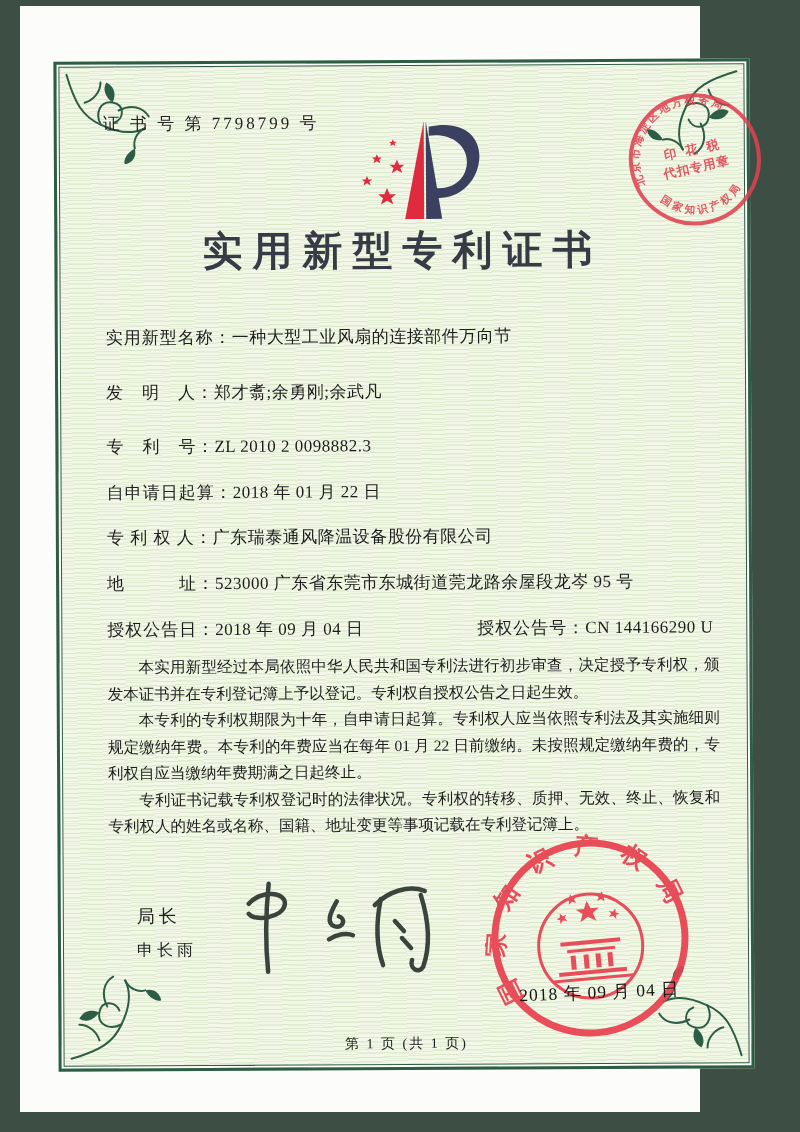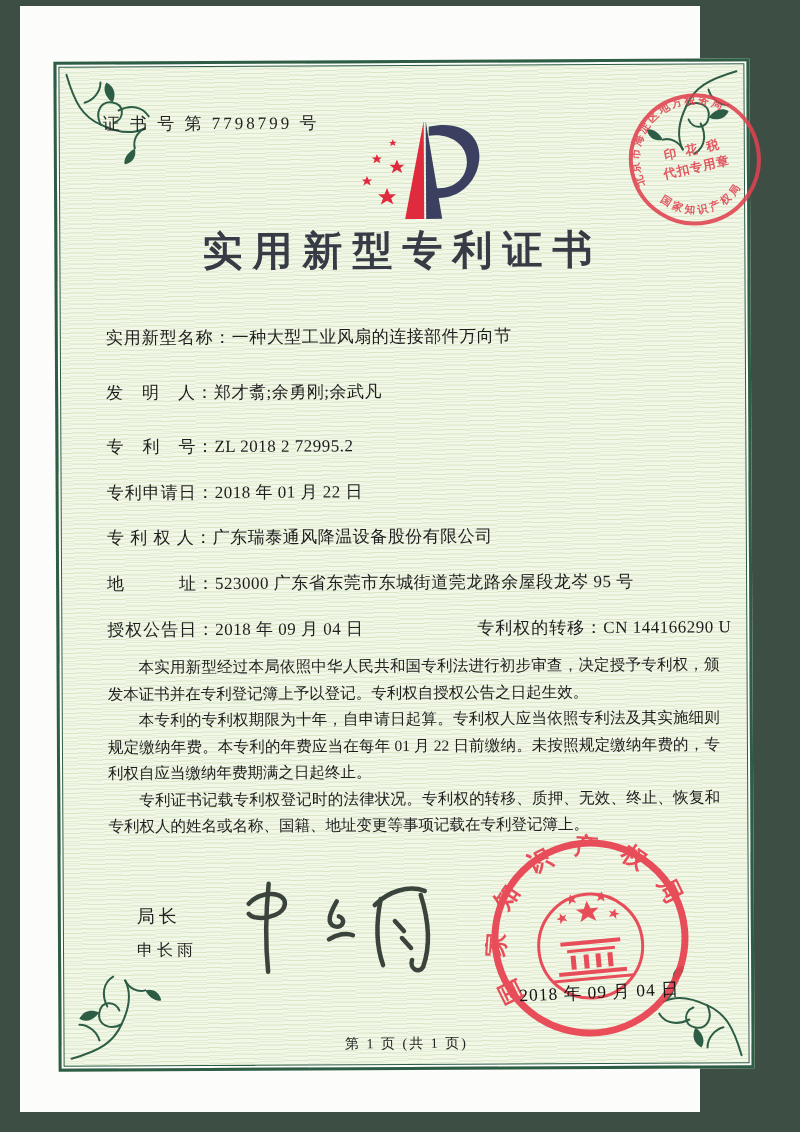--- a/index.html
+++ b/index.html
@@ -121,26 +121,26 @@
           <textPath href="#taxBotArc" startOffset="6">国家知识产权局</textPath>
         </text>
         <text x="0" y="-6" text-anchor="middle" font-size="12.5" font-weight="bold" fill="#e04250" letter-spacing="3">印 花 税</text>
         <text x="0" y="12" text-anchor="middle" font-size="12.5" font-weight="bold" fill="#e04250" letter-spacing="1">代扣专用章</text>
       </g>
     </svg>
 
     <div class="rows">
       <div class="field-row" style="top:0px"><span class="lbl">实用新型名称：</span><span>一种大型工业风扇的连接部件万向节</span></div>
       <div class="field-row" style="top:55px"><span class="lbl">发　明　人：</span><span>郑才翥;余勇刚;余武凡</span></div>
-      <div class="field-row" style="top:109px"><span class="lbl">专　利　号：</span><span>ZL 2018 2 72995.2</span></div>
-      <div class="field-row" style="top:155px"><span class="lbl">专利申请日：</span><span>2018 年 01 月 22 日</span></div>
+      <div class="field-row" style="top:109px"><span class="lbl">专　利　号：</span><span>ZL 2010 2 0098882.3</span></div>
+      <div class="field-row" style="top:155px"><span class="lbl">自申请日起算：</span><span>2018 年 01 月 22 日</span></div>
       <div class="field-row" style="top:200px"><span class="lbl">专 利 权 人：</span><span>广东瑞泰通风降温设备股份有限公司</span></div>
       <div class="field-row" style="top:246px"><span class="lbl">地　　　址：</span><span>523000 广东省东莞市东城街道莞龙路余屋段龙岑 95 号</span></div>
       <div class="field-row" style="top:292px"><span class="lbl">授权公告日：</span><span>2018 年 09 月 04 日</span></div>
-      <div class="field-row" style="top:292px;left:370px"><span class="lbl">专利权的转移：</span><span>CN 144166290 U</span></div>
+      <div class="field-row" style="top:292px;left:370px"><span class="lbl">授权公告号：</span><span>CN 144166290 U</span></div>
     </div>
 
     <div class="paras">
       <p>本实用新型经过本局依照中华人民共和国专利法进行初步审查，决定授予专利权，颁发本证书并在专利登记簿上予以登记。专利权自授权公告之日起生效。</p>
       <p>本专利的专利权期限为十年，自申请日起算。专利权人应当依照专利法及其实施细则规定缴纳年费。本专利的年费应当在每年 01 月 22 日前缴纳。未按照规定缴纳年费的，专利权自应当缴纳年费期满之日起终止。</p>
       <p>专利证书记载专利权登记时的法律状况。专利权的转移、质押、无效、终止、恢复和专利权人的姓名或名称、国籍、地址变更等事项记载在专利登记簿上。</p>
     </div>
 
     <div class="sig-title">局长</div>
     <div class="sig-name">申长雨</div>

